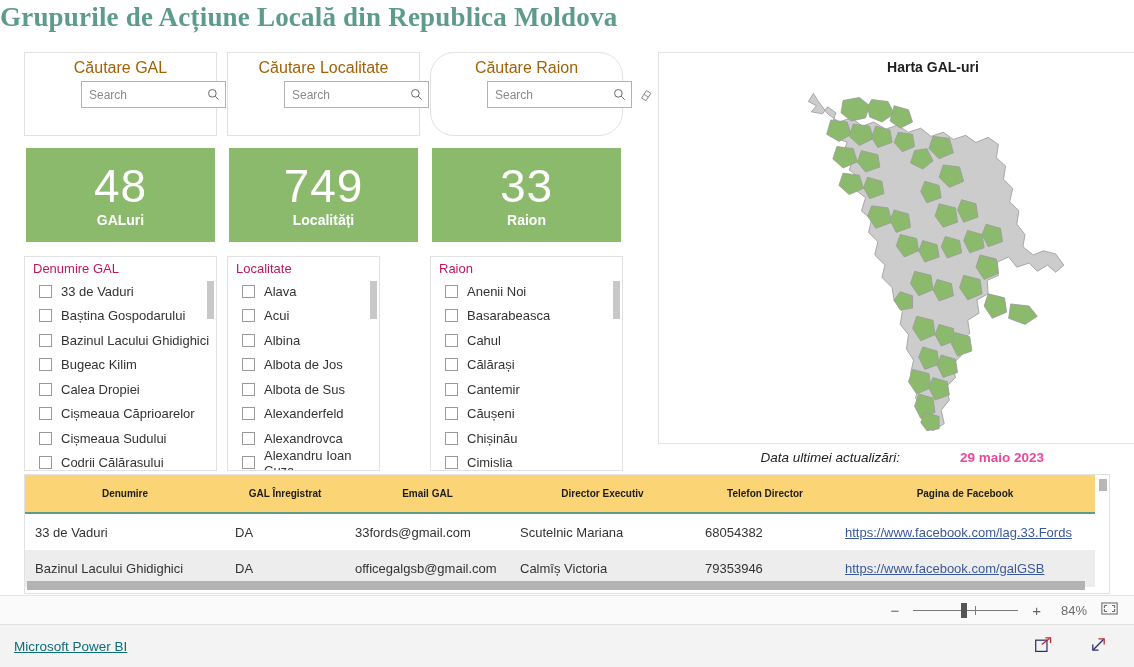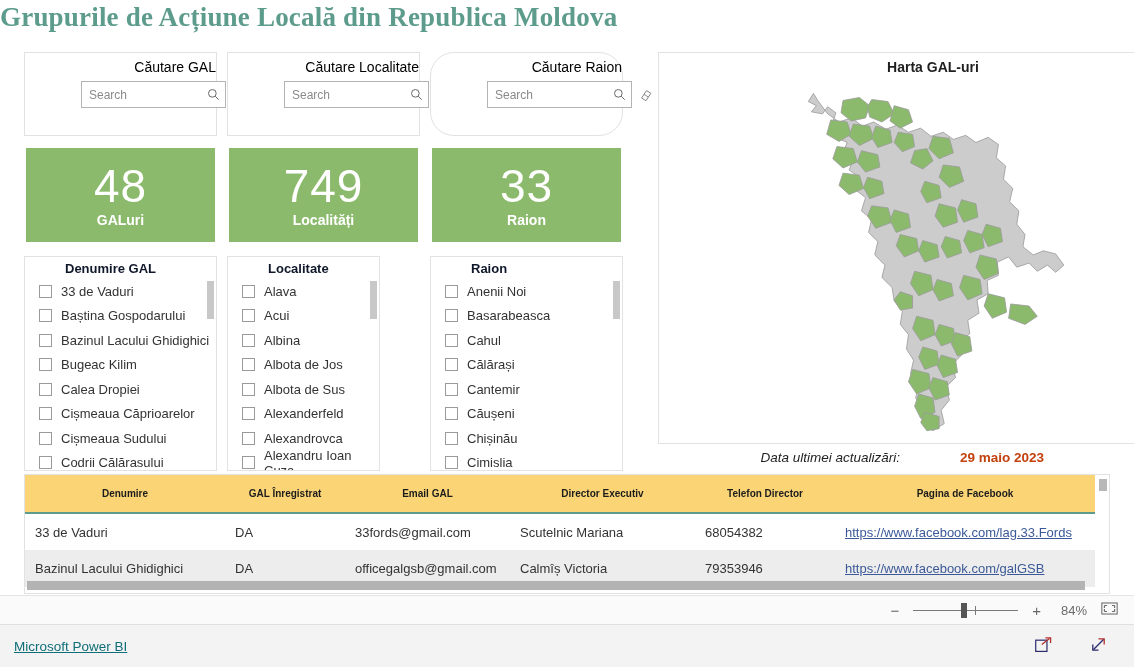--- a/index.html
+++ b/index.html
@@ -31,21 +31,21 @@
   
   .panel {
     position: absolute;
     background: #ffffff;
     border: 1px solid #e2e2e2;
   }
 
   
   .slicer-title {
     position: absolute; left: 0; top: 6px; width: 100%;
-    text-align: right; font-size: 14px; color: #000000;
+    text-align: center; font-size: 16px; color: #a16207;
   }
   .search-row {
     position: absolute; left: 11px; top: 28px;
     display: flex; align-items: center; gap: 7px; padding-left: 45px;
   }
   .search-box {
     width: 145px; height: 27px;
     border: 1px solid #b3b3b3;
     background: #fff;
     display: flex; align-items: center;
@@ -71,21 +71,21 @@
   }
   .kpi-value {
     font-size: 46px; font-weight: 300; line-height: 1.05;
     letter-spacing: 1px;
   }
   .kpi-label { font-size: 14px; font-weight: bold; margin-top: 2px; }
 
   
   .list-head {
     position: absolute; left: 8px; top: 4px;
-    font-size: 13px; font-weight: bold; color: #0f172a; margin-left: 32px;
+    font-size: 13px; font-weight: normal; color: #be185d;
   }
   .list-body {
     position: absolute; left: 8px; top: 22px; right: 4px; bottom: 0;
     overflow: hidden;
   }
   .list-item {
     display: flex; align-items: center;
     height: 24.5px;
     font-size: 13px; color: #333333;
   }
@@ -111,21 +111,21 @@
     text-align: center; font-size: 14px; font-weight: bold; color: #1f1f1f;
   }
   .map-canvas { position: absolute; left: 0; top: 22px; width: 100%; bottom: 0; }
 
   
   .upd-label {
     position: absolute; font-style: italic; font-size: 13.5px;
     color: #1f1f1f; text-align: right;
   }
   .upd-value {
-    position: absolute; font-size: 13.5px; font-weight: bold; color: #c2410c;
+    position: absolute; font-size: 13.5px; font-weight: bold; color: #ec4899;
   }
 
   
   .tbl-wrap {
     position: absolute;
     left: 24px; top: 474px; width: 1086px; height: 120px;
     background: #fff; border: 1px solid #e2e2e2;
     overflow: hidden;
   }
   table { border-collapse: collapse; width: 1070px; table-layout: fixed; }

